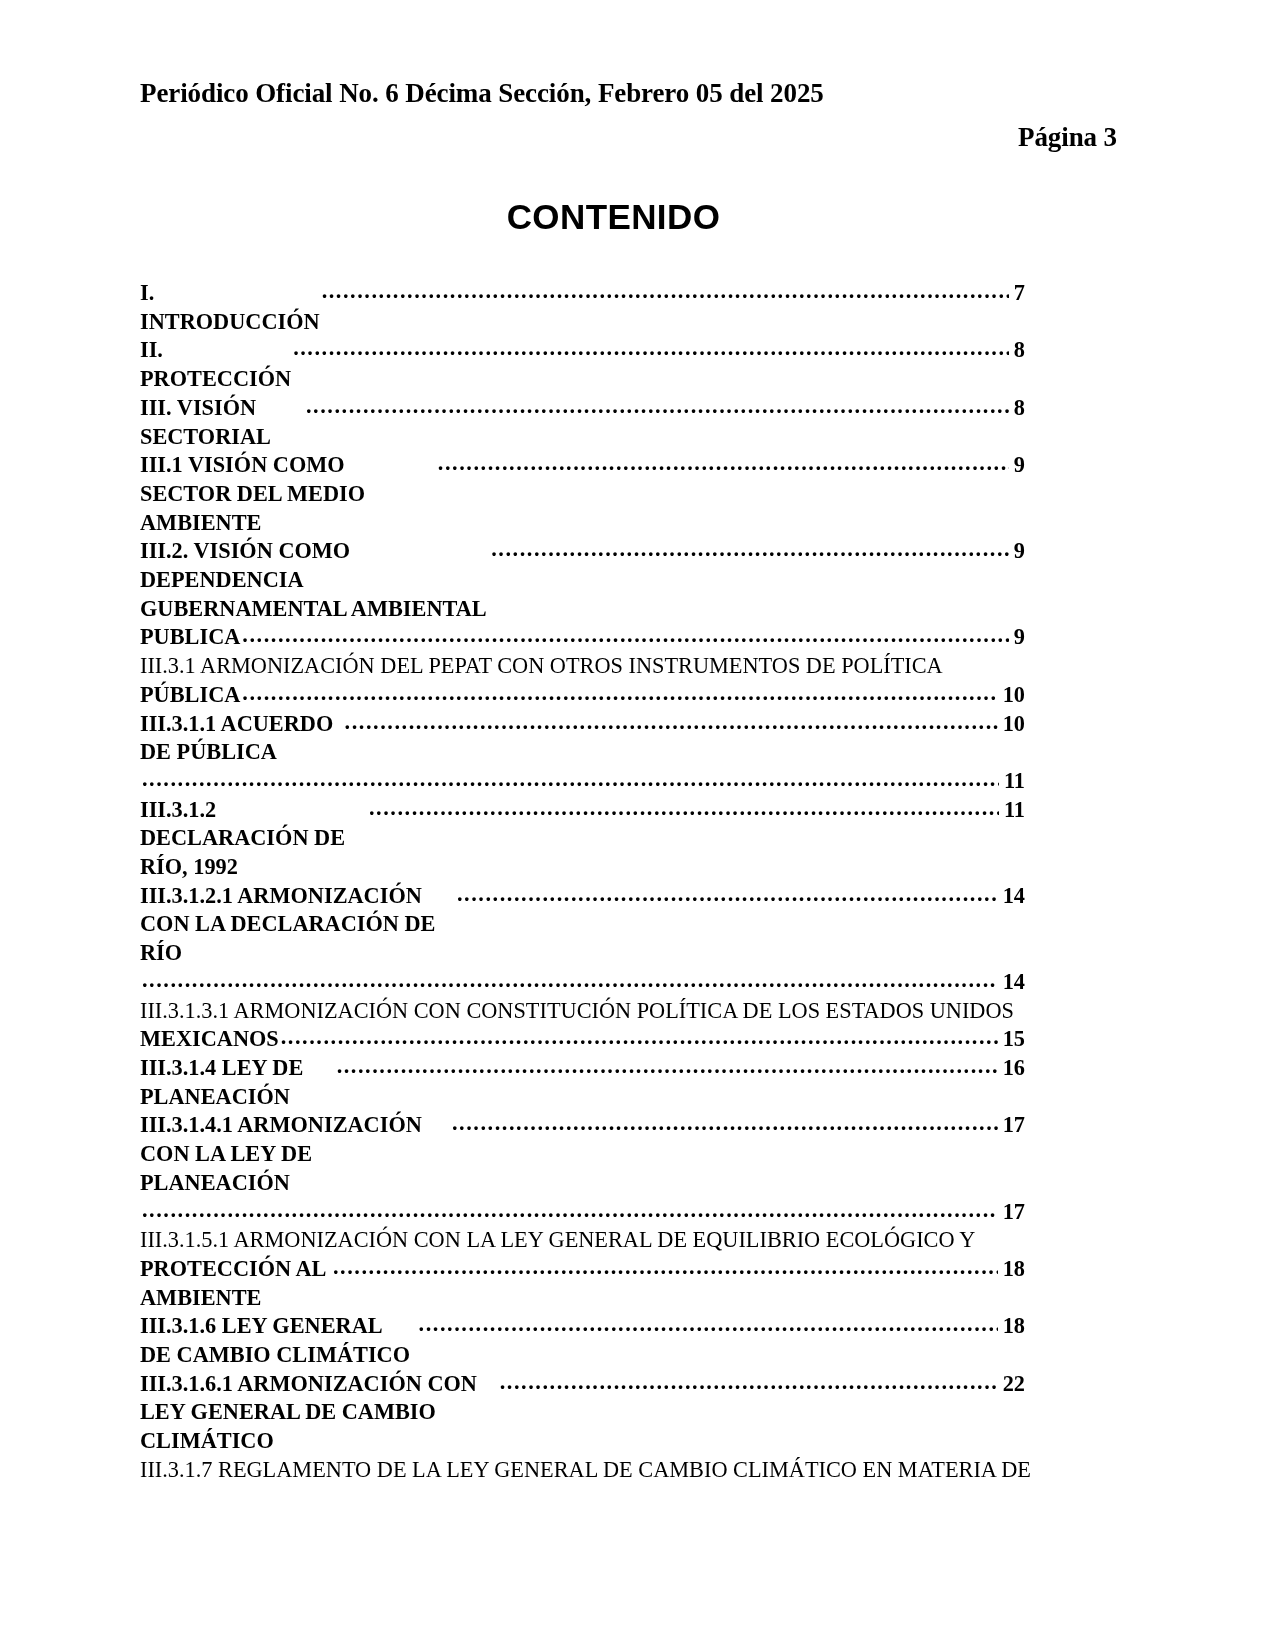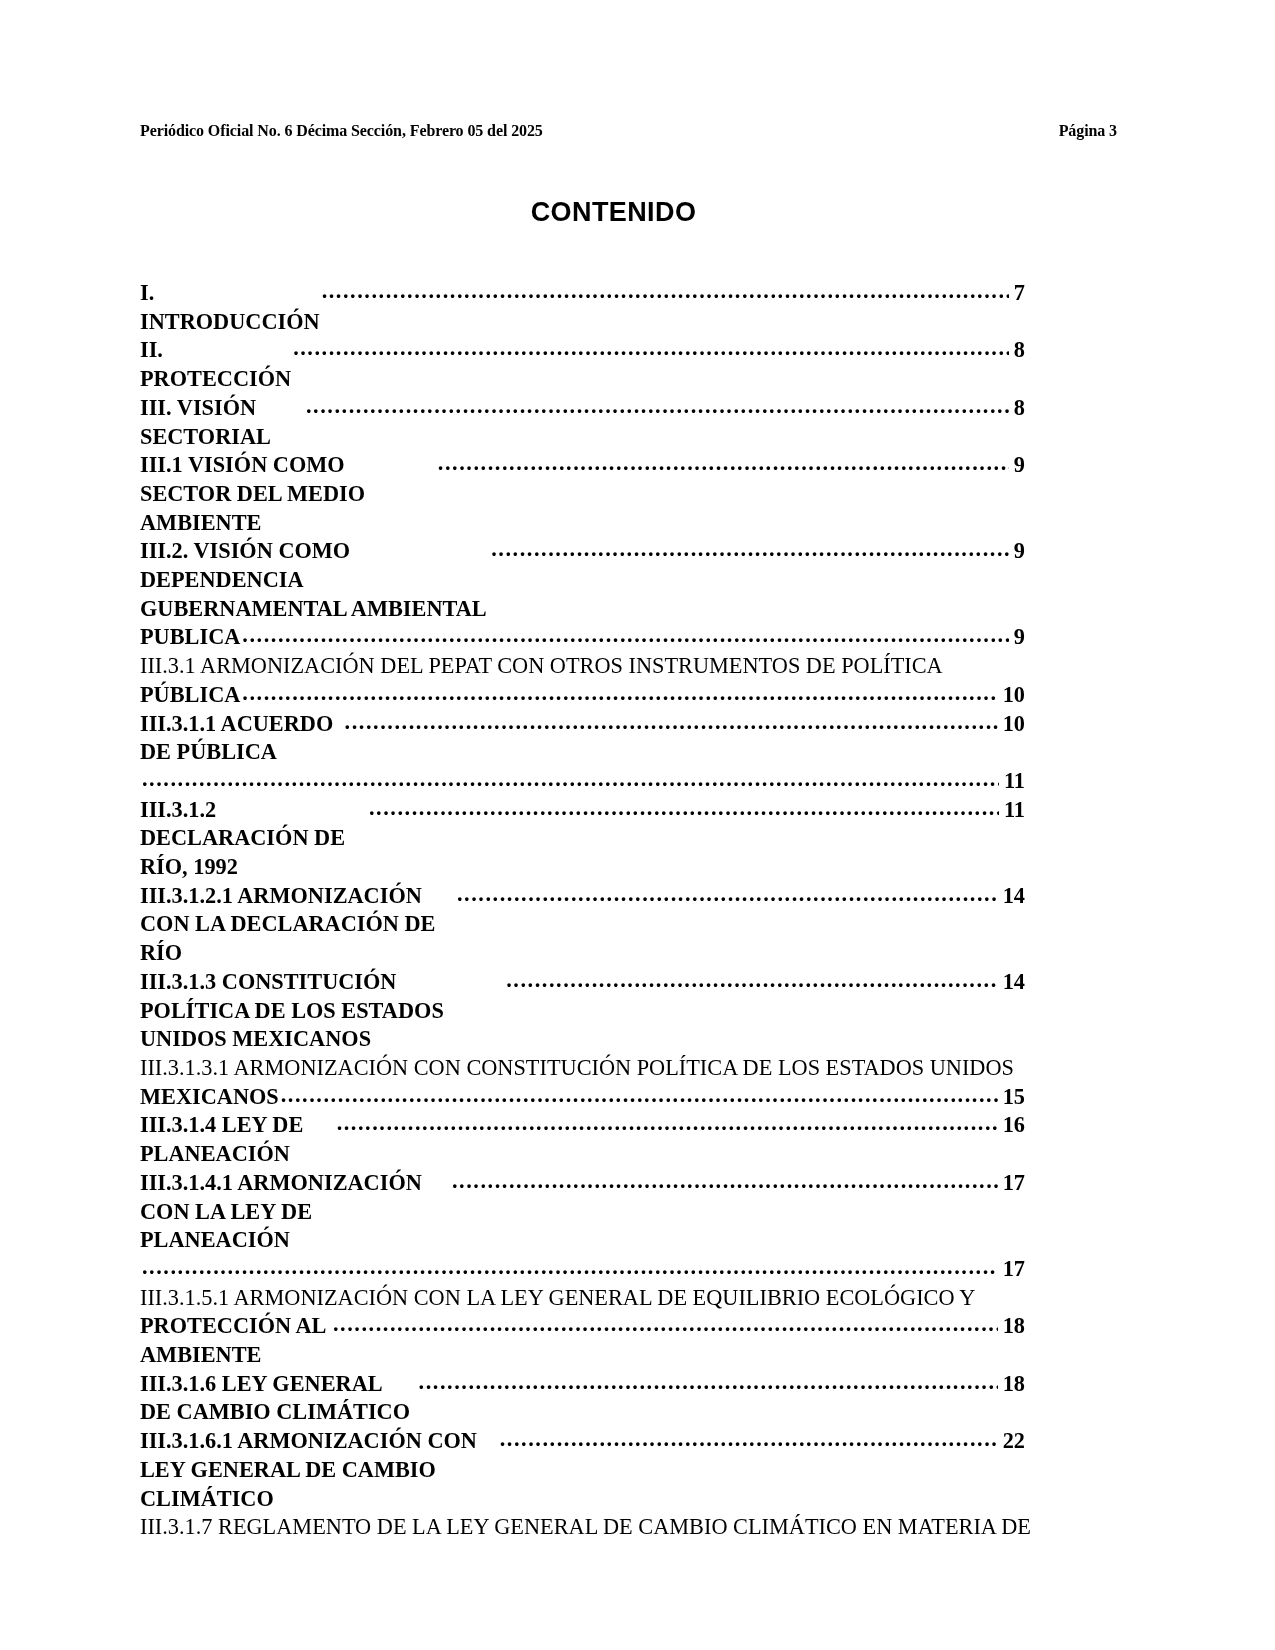--- a/index.html
+++ b/index.html
@@ -23,24 +23,24 @@
     padding: 0;
   }
 
   
   .running-header {
     position: absolute;
     top: 78px;
     left: 140px;
     right: 140px;
     display: flex;
-    align-items: flex-end;
+    align-items: flex-start;
     justify-content: space-between;
     font-weight: bold;
-    font-size: 16px;
+    font-size: 27px;
     letter-spacing: -0.1px;
   }
   .running-header .hdr-left {
     white-space: nowrap;
   }
   .running-header .hdr-right {
     white-space: nowrap;
     padding-right: 18px;
     margin-top: 44px;
   }
@@ -48,21 +48,21 @@
   
   .doc-title {
     position: absolute;
     top: 197px;
     left: 0;
     right: 0;
     text-align: center;
     padding-right: 48px;
     font-family: "Liberation Sans", "DejaVu Sans", sans-serif;
     font-weight: bold;
-    font-size: 27px;
+    font-size: 35px;
     letter-spacing: 0.4px;
   }
 
   
   .toc {
     position: absolute;
     top: 279px;
     left: 140px;
     width: 885px;
     font-size: 22.3px;
@@ -194,21 +194,20 @@
       </div>
       <div class="toc-wrap">
         <div class="lead-line">
           <span class="toc-text">III.3.1.2.1 ARMONIZACIÓN CON LA DECLARACIÓN DE RÍO</span>
           <span class="toc-leader"></span>
           <span class="toc-page">14</span>
         </div>
       </div>
       <div class="toc-wrap">
         <div class="lead-line">
-          <span class="toc-text">III.3.1.3 CONSTITUCIÓN POLÍTICA DE LOS ESTADOS UNIDOS MEXICANOS</span>
           <span class="toc-leader"></span>
           <span class="toc-page">14</span>
         </div>
       </div>
       <div class="toc-wrap">
         <div class="toc-firstline">III.3.1.3.1 ARMONIZACIÓN CON CONSTITUCIÓN POLÍTICA DE LOS ESTADOS UNIDOS</div>
         <div class="lead-line">
           <span class="toc-text">MEXICANOS</span>
           <span class="toc-leader"></span>
           <span class="toc-page">15</span>

